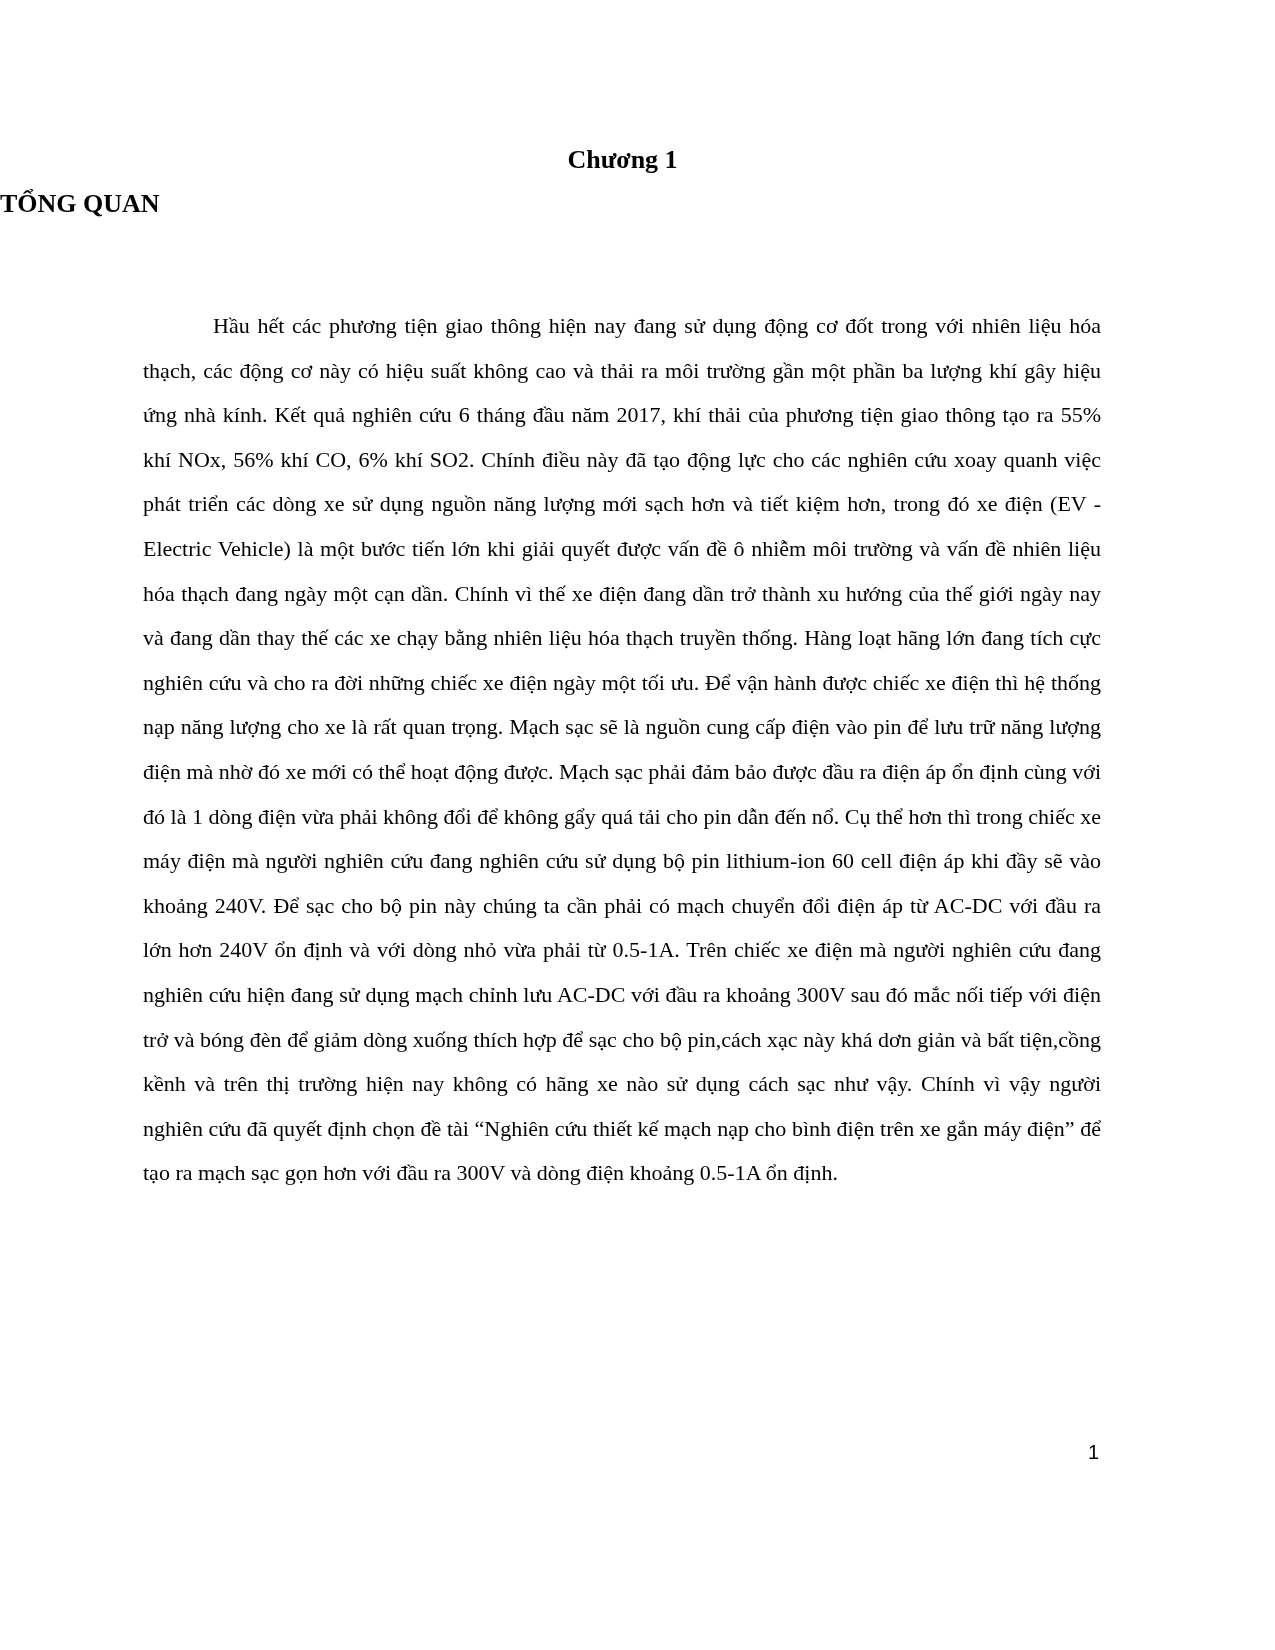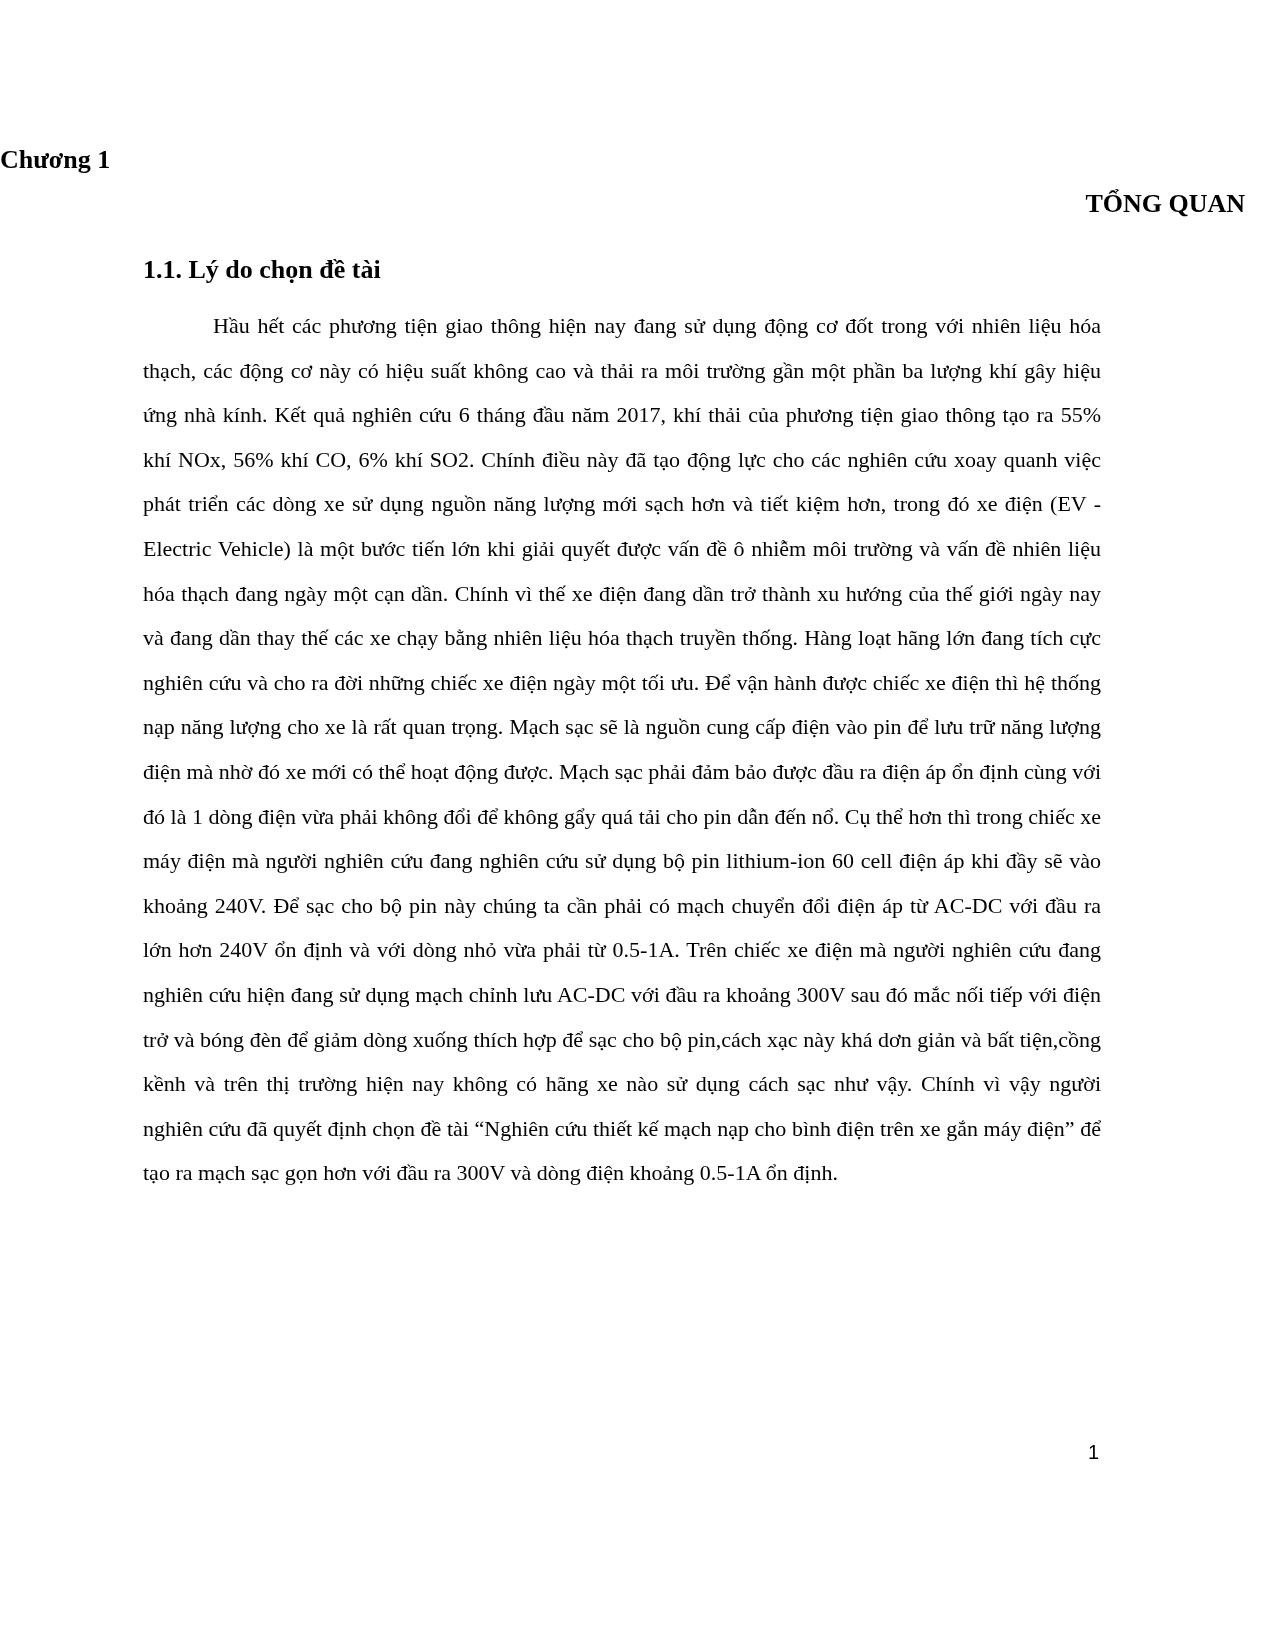--- a/index.html
+++ b/index.html
@@ -3,25 +3,25 @@
 <meta charset="utf-8">
 <style>
   html, body { margin: 0; padding: 0; background: #ffffff; }
   body { width: 1275px; height: 1650px; position: relative; overflow: hidden; }
   .page {
     position: absolute; left: 0; top: 0; width: 1275px; height: 1650px;
     background: #ffffff; color: #000000;
     font-family: "Liberation Serif", "DejaVu Serif", serif;
   }
   .chapter-num {
-    position: absolute; top: 140px; left: 0; width: 1245px; 
+    position: absolute; top: 140px; left: 0; width: 1245px; text-align: center;
     font-weight: bold; font-size: 26px; line-height: 40px;
   }
   .chapter-title {
-    position: absolute; top: 184px; left: 0; width: 1245px; text-align: right;
+    position: absolute; top: 184px; left: 0; width: 1245px; text-align: left;
     font-weight: bold; font-size: 26px; line-height: 40px;
   }
   .section-heading {
     position: absolute; top: 250px; left: 143px;
     font-weight: bold; font-size: 26px; line-height: 40px;
   }
   .body-text {
     position: absolute; top: 304px; left: 143px; width: 958px;
     font-size: 22px; line-height: 44.6px; text-align: justify;
     text-indent: 70px;
@@ -31,16 +31,15 @@
     font-family: "Liberation Sans", "DejaVu Sans", sans-serif;
     font-size: 20px; line-height: 24px;
   }
 </style>
 </head>
 <body>
 
 <div class="page">
   <div class="chapter-num">Chương 1</div>
   <div class="chapter-title">TỔNG QUAN</div>
-  <div class="section-heading">1.1. Lý do chọn đề tài</div>
   <p class="body-text" style="margin:0;">Hầu hết các phương tiện giao thông hiện nay đang sử dụng động cơ đốt trong với nhiên liệu hóa thạch, các động cơ này có hiệu suất không cao và thải ra môi trường gần một phần ba lượng khí gây hiệu ứng nhà kính. Kết quả nghiên cứu 6 tháng đầu năm 2017, khí thải của phương tiện giao thông tạo ra 55% khí NOx, 56% khí CO, 6% khí SO2. Chính điều này đã tạo động lực cho các nghiên cứu xoay quanh việc phát triển các dòng xe sử dụng nguồn năng lượng mới sạch hơn và tiết kiệm hơn, trong đó xe điện (EV - Electric Vehicle) là một bước tiến lớn khi giải quyết được vấn đề ô nhiễm môi trường và vấn đề nhiên liệu hóa thạch đang ngày một cạn dần. Chính vì thế xe điện đang dần trở thành xu hướng của thế giới ngày nay và đang dần thay thế các xe chạy bằng nhiên liệu hóa thạch truyền thống. Hàng loạt hãng lớn đang tích cực nghiên cứu và cho ra đời những chiếc xe điện ngày một tối ưu. Để vận hành được chiếc xe điện thì hệ thống nạp năng lượng cho xe là rất quan trọng. Mạch sạc sẽ là nguồn cung cấp điện vào pin để lưu trữ năng lượng điện mà nhờ đó xe mới có thể hoạt động được. Mạch sạc phải đảm bảo được đầu ra điện áp ổn định cùng với đó là 1 dòng điện vừa phải không đổi để không gẩy quá tải cho pin dẫn đến nổ. Cụ thể hơn thì trong chiếc xe máy điện mà người nghiên cứu đang nghiên cứu sử dụng bộ pin lithium-ion 60 cell điện áp khi đầy sẽ vào khoảng 240V. Để sạc cho bộ pin này chúng ta cần phải có mạch chuyển đổi điện áp từ AC-DC với đầu ra lớn hơn 240V  ổn định và với dòng nhỏ vừa phải từ 0.5-1A. Trên chiếc xe điện mà người nghiên cứu đang nghiên cứu hiện đang sử dụng mạch chỉnh lưu AC-DC với đầu ra khoảng 300V sau đó mắc nối tiếp với điện trở và bóng đèn để giảm dòng xuống thích hợp để sạc cho bộ pin,cách xạc này khá dơn giản và bất tiện,cồng kềnh và trên thị trường hiện nay không có hãng xe nào sử dụng cách sạc như vậy. Chính vì vậy người nghiên cứu đã quyết định chọn đề tài “Nghiên cứu thiết kế mạch nạp cho bình điện trên xe gắn máy điện” để tạo ra mạch sạc gọn hơn với đầu ra 300V và dòng điện khoảng 0.5-1A ổn định.</p>
   <div class="page-number">1</div>
 </div>
 
 </body></html>

